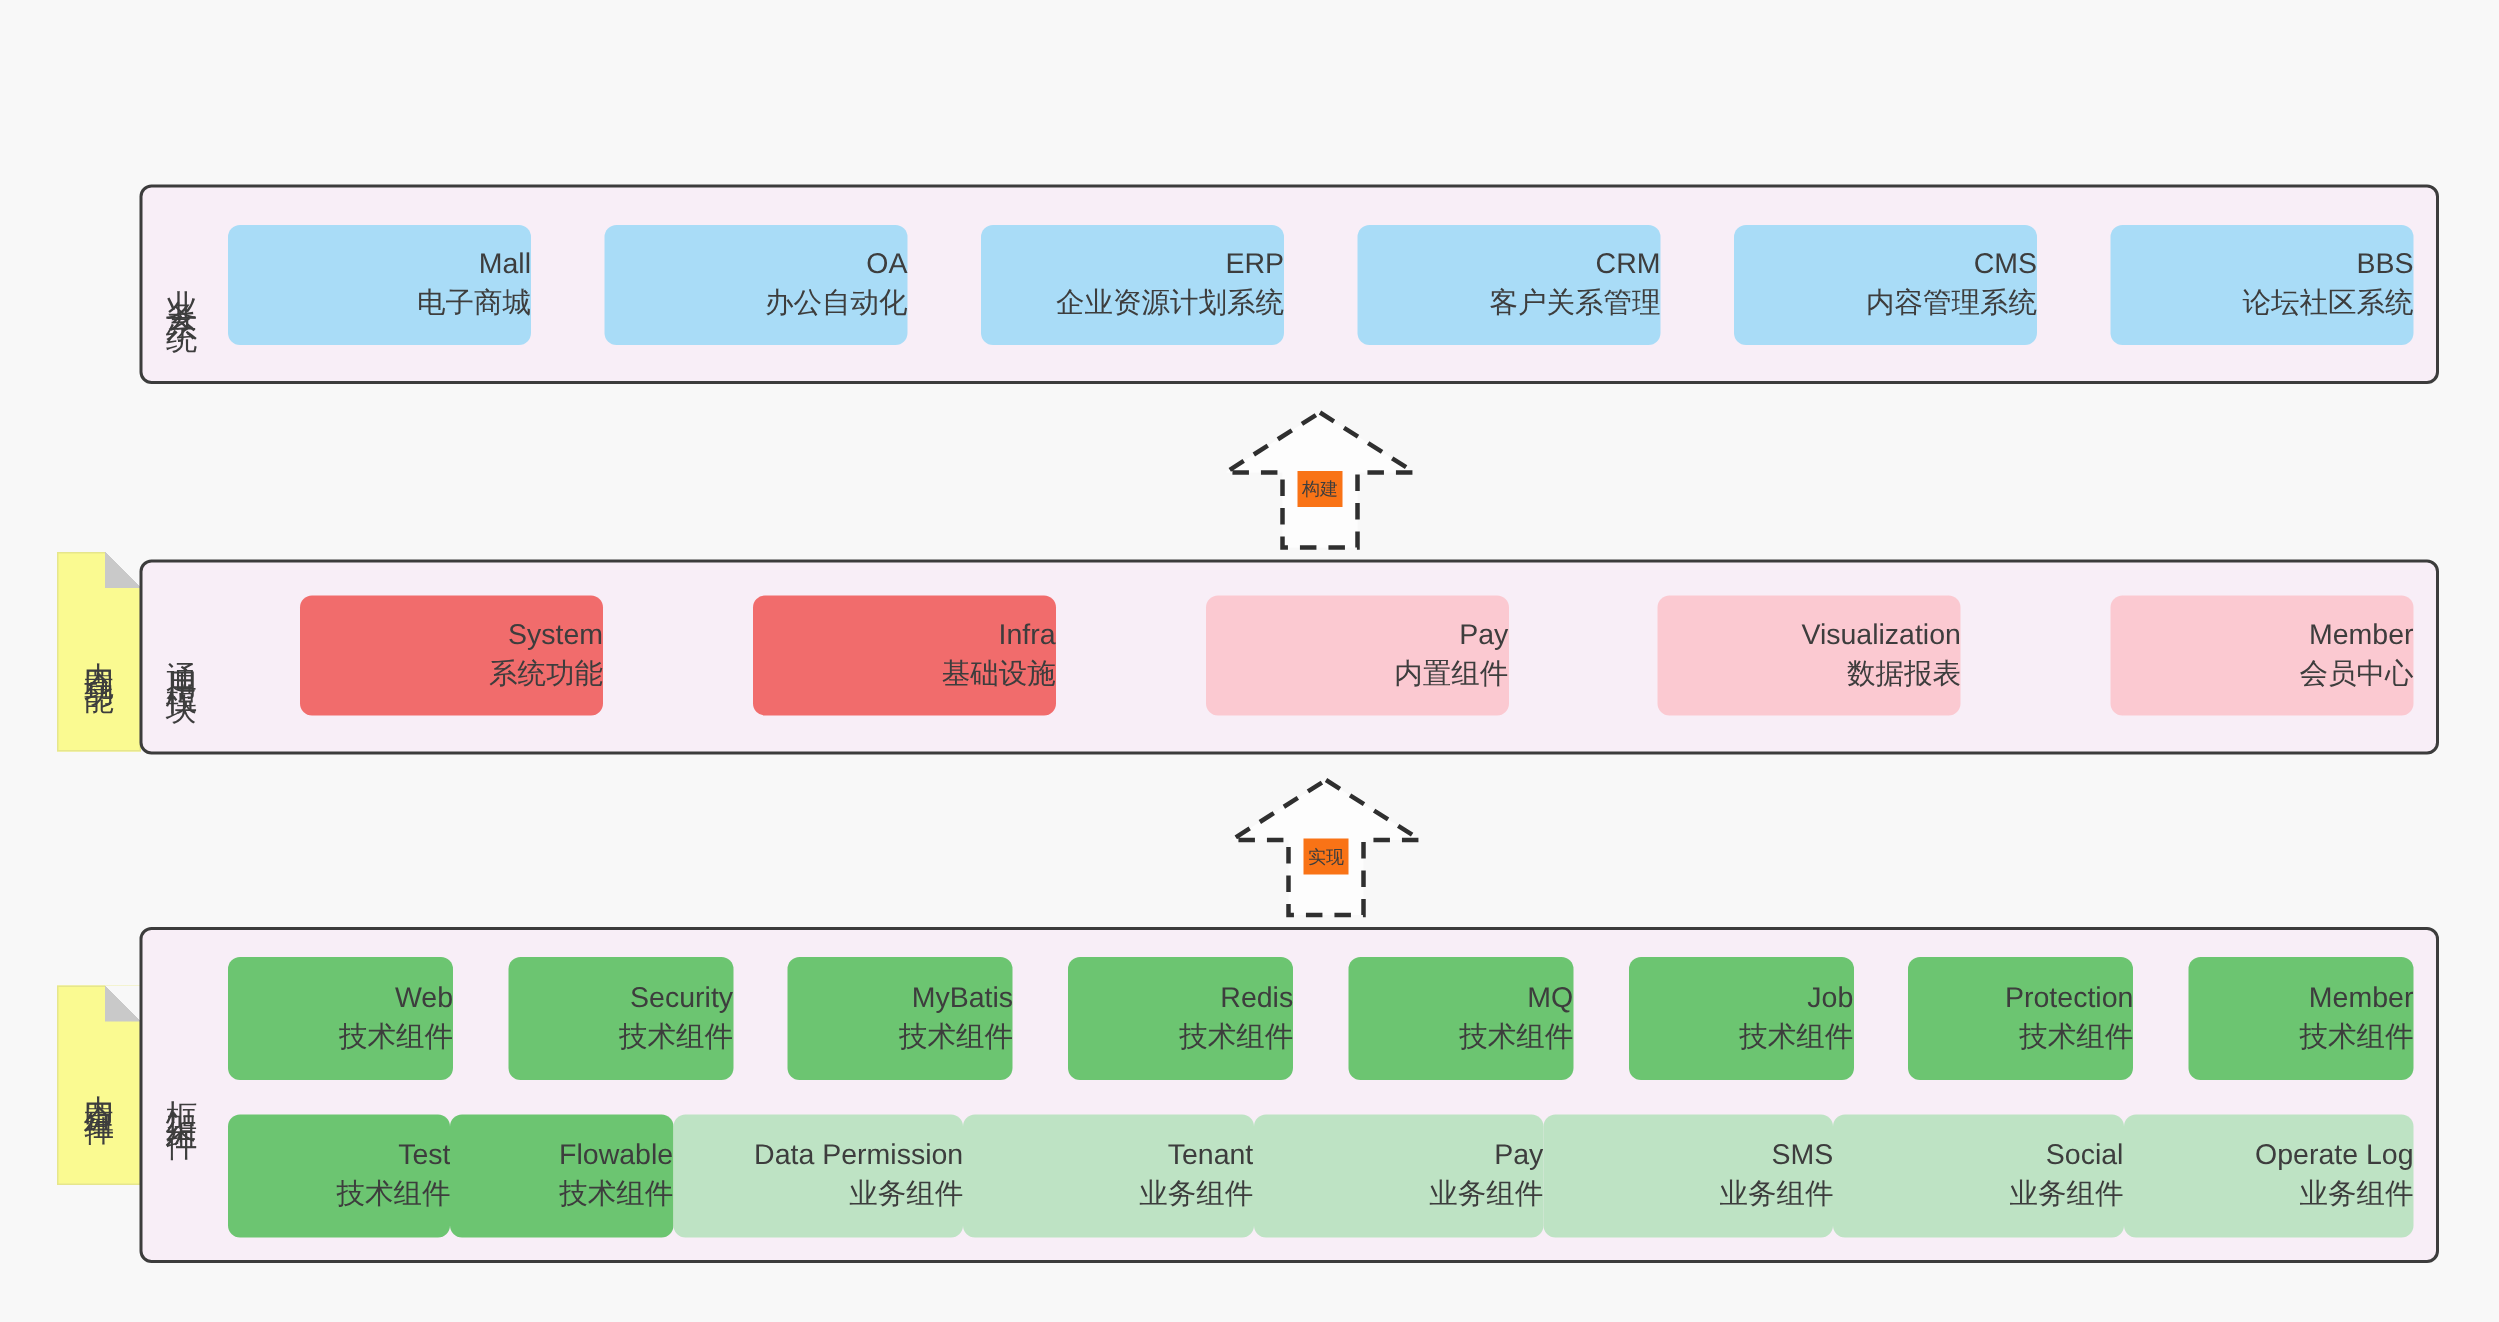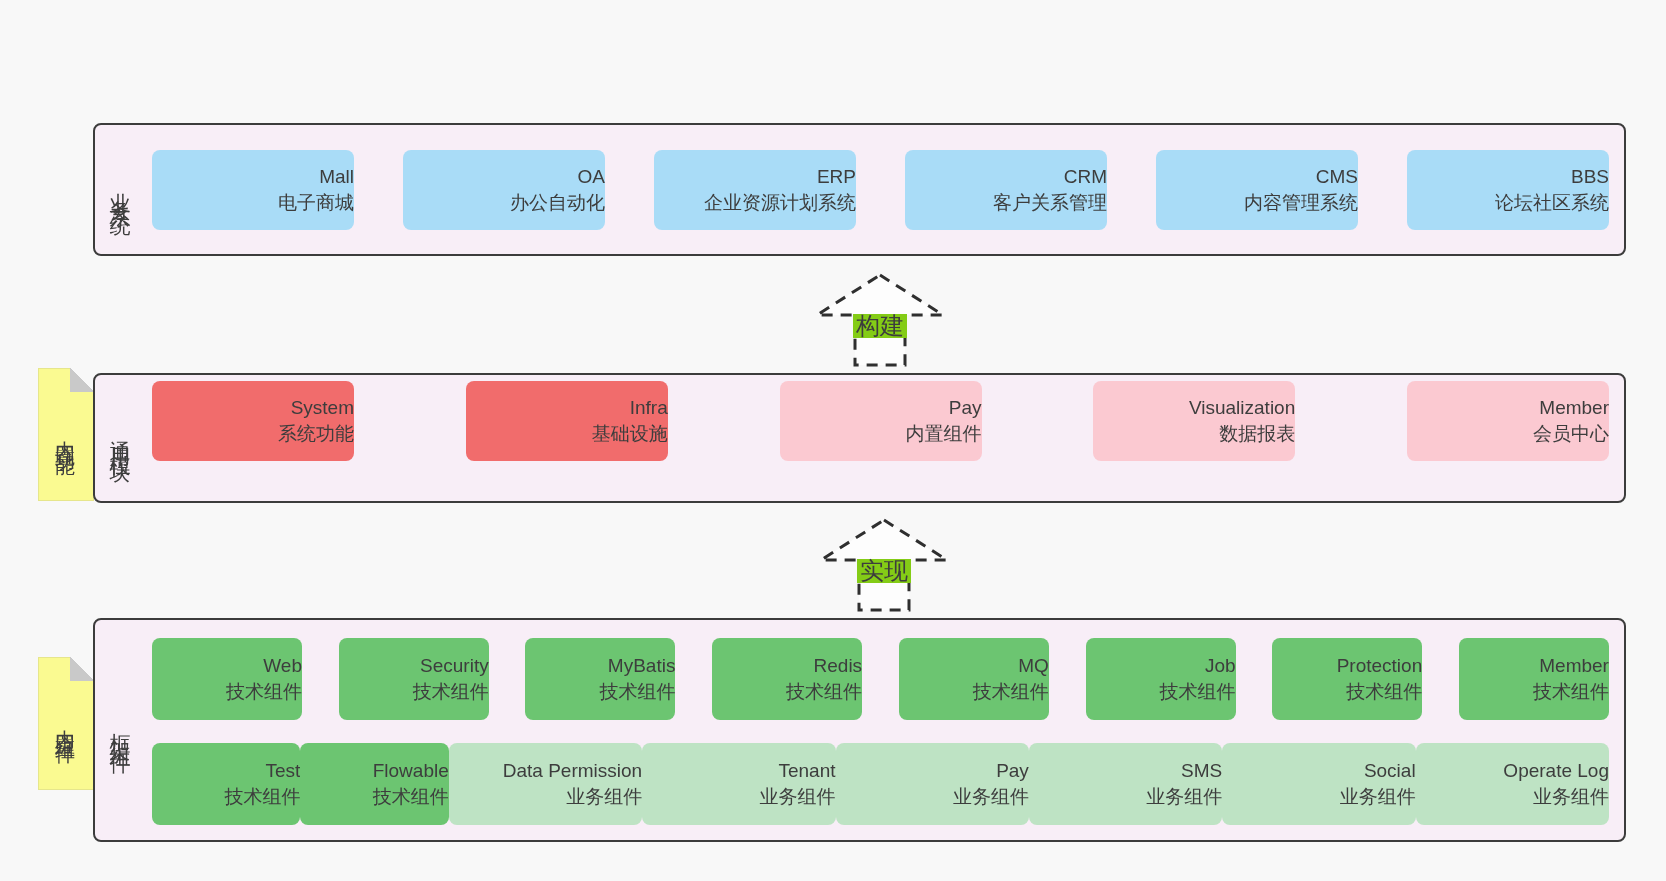--- a/index.html
+++ b/index.html
@@ -42,21 +42,21 @@
 
   
   .cards {
     position: absolute;
     left: 57px;
     right: 15px;
     display: flex;
     justify-content: space-between;
   }
   #panel-business .cards { top: 25px; }
-  #panel-modules  .cards { top: 6px; }
+  #panel-modules  .cards { top: 22px; margin-left: 48px; }
   #panel-framework .cards.row1 { top: 18px; }
   #panel-framework .cards.row2 { top: 123px; }
 
   .card {
     width: 202px;
     height: 80px;
     border-radius: 8px;
     display: flex;
     flex-direction: column;
     align-items: flex-end;
@@ -121,23 +121,23 @@
     fill: #fdfdfd;
     stroke: var(--arrow, #2f2f2f);
     stroke-width: 3;
     stroke-dasharray: 11 8;
   }
   .arrow-label {
     position: absolute;
     left: 50%;
     top: 42px;
     transform: translateX(-50%);
-    background: #84cc16;
+    background: #f97316;
     padding: 0 3px;
-    font-size: 24px;
+    font-size: 12px;
     line-height: 24px;
     white-space: nowrap;
     color: var(--text, #3d3d3d);
   }
 </style>
 </head>
 <body>
 
 <div class="panel" id="panel-business">
   <div class="panel-label">业务系统</div>

